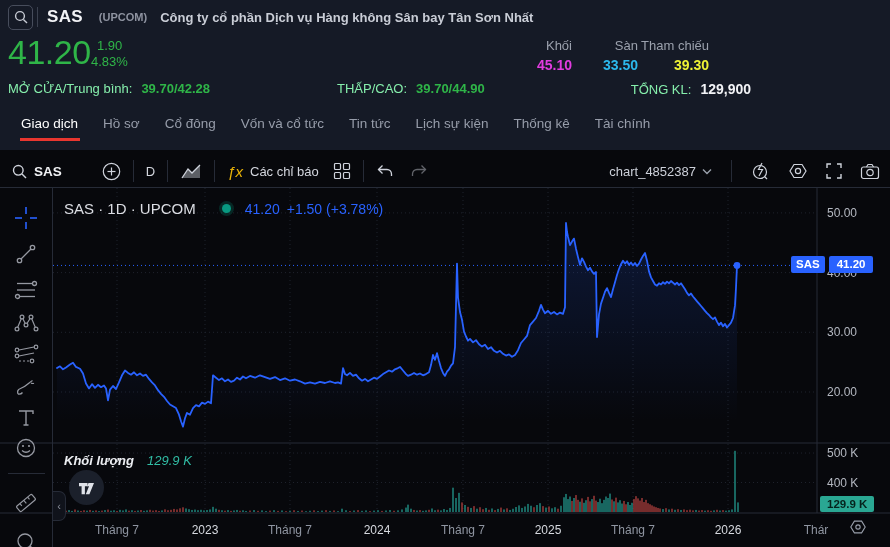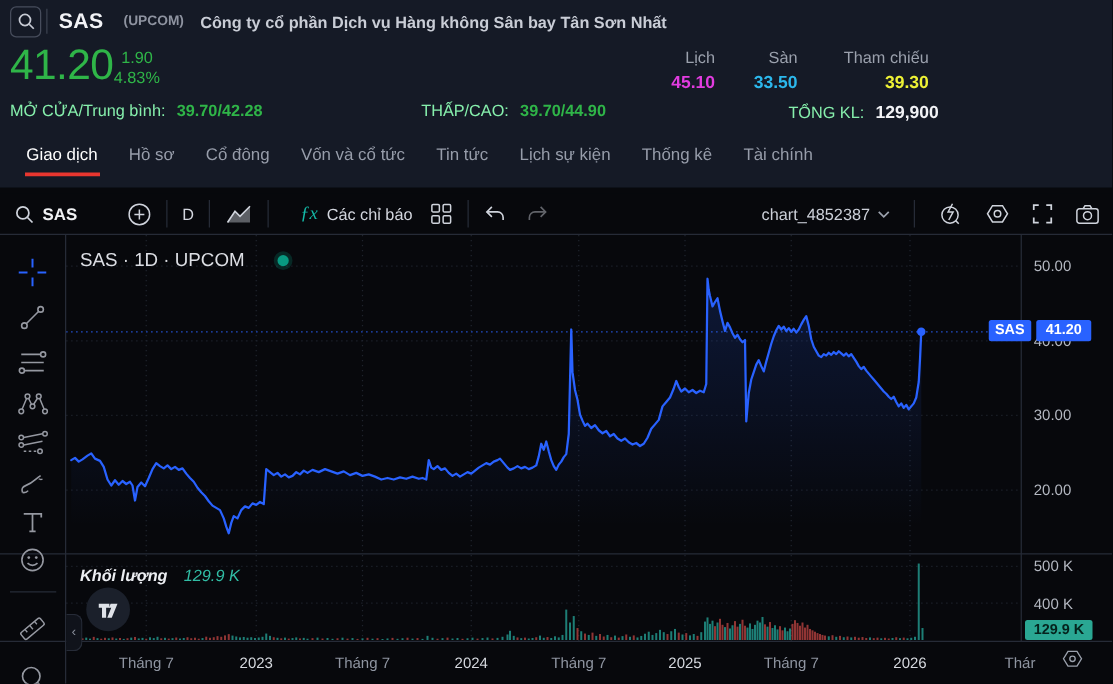--- a/index.html
+++ b/index.html
@@ -16,21 +16,21 @@
 .exchange { font-size:11px; color:#8e93a0; margin-left:16px; font-weight:bold; }
 .company { font-size:13px; font-weight:bold; color:#c9cdd6; margin-left:13px; }
 .big-price { position:absolute; top:33px; left:8px; font-size:34px; color:#2fb548; letter-spacing:-.5px; }
 .chg-stack { position:absolute; top:38px; left:97px; font-size:13px; color:#2fb548; line-height:16px; }
 .chg-stack .pct { margin-left:-6px; }
 .limit-col { position:absolute; top:38px; text-align:right; }
 .limit-col .lbl { font-size:13px; color:#9ba1ad; }
 .limit-col .val { font-size:14px; font-weight:bold; margin-top:4px; }
 .col-ceiling { left:492px; width:80px; }  .col-ceiling .val { color:#e23ce0; }
 .col-floor   { left:558px; width:80px; }  .col-floor .val { color:#2cb8ec; }
-.col-ref     { left:643px; width:100px; } .col-ref .val { color:#eef235; }
+.col-ref     { left:609px; width:100px; } .col-ref .val { color:#eef235; }
 .row3 { position:absolute; top:81px; left:8px; width:874px; height:18px; font-size:13px; }
 .pair { position:absolute; display:flex; align-items:baseline; gap:9px; white-space:nowrap; }
 .pair .lbl { color:#86efac; }
 .pair .val { color:#2fb548; font-weight:bold; }
 .pair-open { left:0; }
 .pair-lowhigh { left:329px; }
 .pair-vol { left:603px; width:140px; justify-content:flex-end; }
 .pair-vol .val { color:#f2f3f6; font-size:14px; }
 
 
@@ -42,21 +42,21 @@
 
 .widget { position:absolute; top:155px; left:0; width:890px; height:392px; background:#07080c; }
 .toolbar { position:absolute; top:0; left:0; width:890px; height:33px; border-bottom:1px solid #262b37; display:flex; align-items:center; }
 .tb-left { display:flex; align-items:center; padding-left:12px; height:32px; }
 .tb-right { position:absolute; right:10px; top:0; height:32px; display:flex; align-items:center; gap:17px; }
 .tb-btn { display:flex; align-items:center; gap:7px; color:#d3d6de; font-size:13px; cursor:pointer; }
 .tb-btn svg { display:block; }
 .tb-sym { font-weight:bold; font-size:13.5px; color:#f0f1f4; }
 .tb-sep { width:1px; height:22px; background:#262b37; margin:0 12px; }
 .mI { margin-left:14px; }
-.fx-glyph { font-style:italic; font-family:Liberation Serif, serif; font-size:15px; color:#14b8a6;margin-left:13px; }
+.fx-glyph { font-style:italic; font-family:Liberation Sans, sans-serif; font-size:15px; color:#eab308; }
 .dim { opacity:.45; }
 .layout-name { color:#ccd0d9; font-size:13px; display:flex; align-items:center; gap:6px; cursor:pointer; }
 
 .chart-area { position:absolute; top:33px; left:0; width:890px; height:359px; }
 #chart-svg { position:absolute; left:0; top:0; }
 
 
 .dsidebar { position:absolute; top:0; left:0; width:53px; height:359px; border-right:1px solid #262b37; z-index:5; }
 .tool { position:absolute; left:12px; width:28px; height:28px; display:flex; align-items:center; justify-content:center; cursor:pointer; }
 .tool svg { display:block; }
@@ -101,21 +101,21 @@
       <span class="company">Công ty cổ phần Dịch vụ Hàng không Sân bay Tân Sơn Nhất</span>
     </div>
 
     <div class="big-price">41.20</div>
     <div class="chg-stack">
       <div>1.90</div>
       <div class="pct">4.83%</div>
     </div>
 
     <div class="limit-col col-ceiling">
-      <div class="lbl">Lịch</div>
+      <div class="lbl">Khối</div>
       <div class="val">45.10</div>
     </div>
     <div class="limit-col col-floor">
       <div class="lbl">Sàn</div>
       <div class="val">33.50</div>
     </div>
     <div class="limit-col col-ref">
       <div class="lbl">Tham chiếu</div>
       <div class="val">39.30</div>
     </div>
@@ -587,20 +587,21 @@
               <circle cx="11" cy="11" r="7" fill="none" stroke="#9598a1" stroke-width="1.3"></circle>
               <line x1="16" y1="16" x2="21" y2="21" stroke="#9598a1" stroke-width="1.3"></line>
             </svg>
         </div>
       </div>
       <div class="collapse-handle">‹</div>
 
       <div class="legend">
         <span>SAS · 1D · UPCOM</span>
         <span class="legend-dot"></span>
+        <span class="legend-vals"><span>41.20</span><span class="chgp">+1.50 (+3.78%)</span></span>
       </div>
       <div class="vol-legend">
         <span class="lbl">Khối lượng</span>
         <span class="val">129.9 K</span>
       </div>
       <div class="tv-logo">
         <svg width="19" height="19" viewBox="0 0 19 19">
             <path d="M2 5 h8.5 v3.2 h-2.6 v8 h-3.3 v-8 H2 z" fill="#dfe2e8"></path>
             <path d="M11.5 5 h5.5 l-4.6 11.2 h-3.6 l3.2 -8 h-2 z" fill="#dfe2e8"></path>
           </svg>

